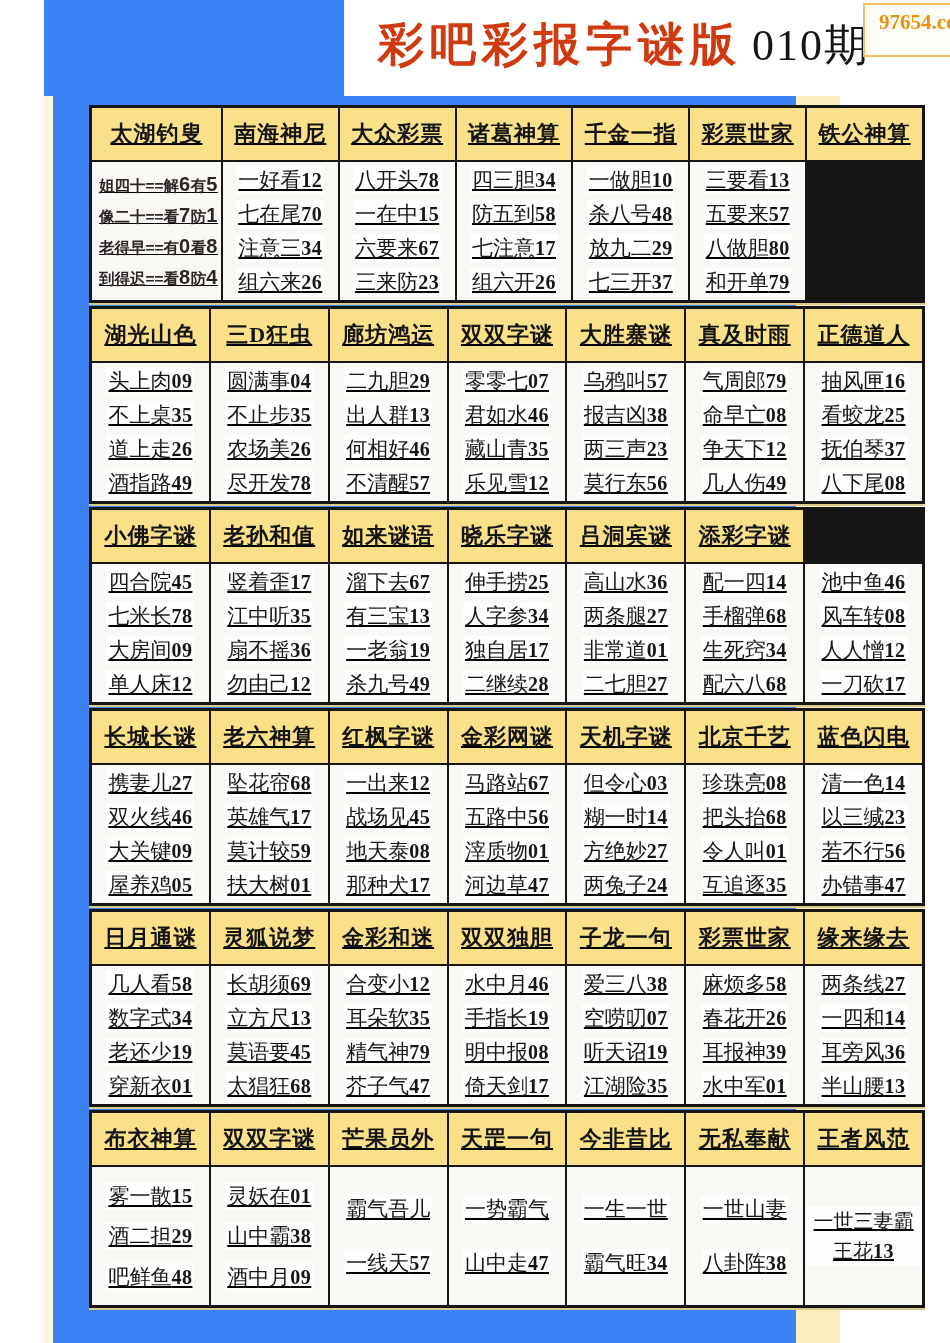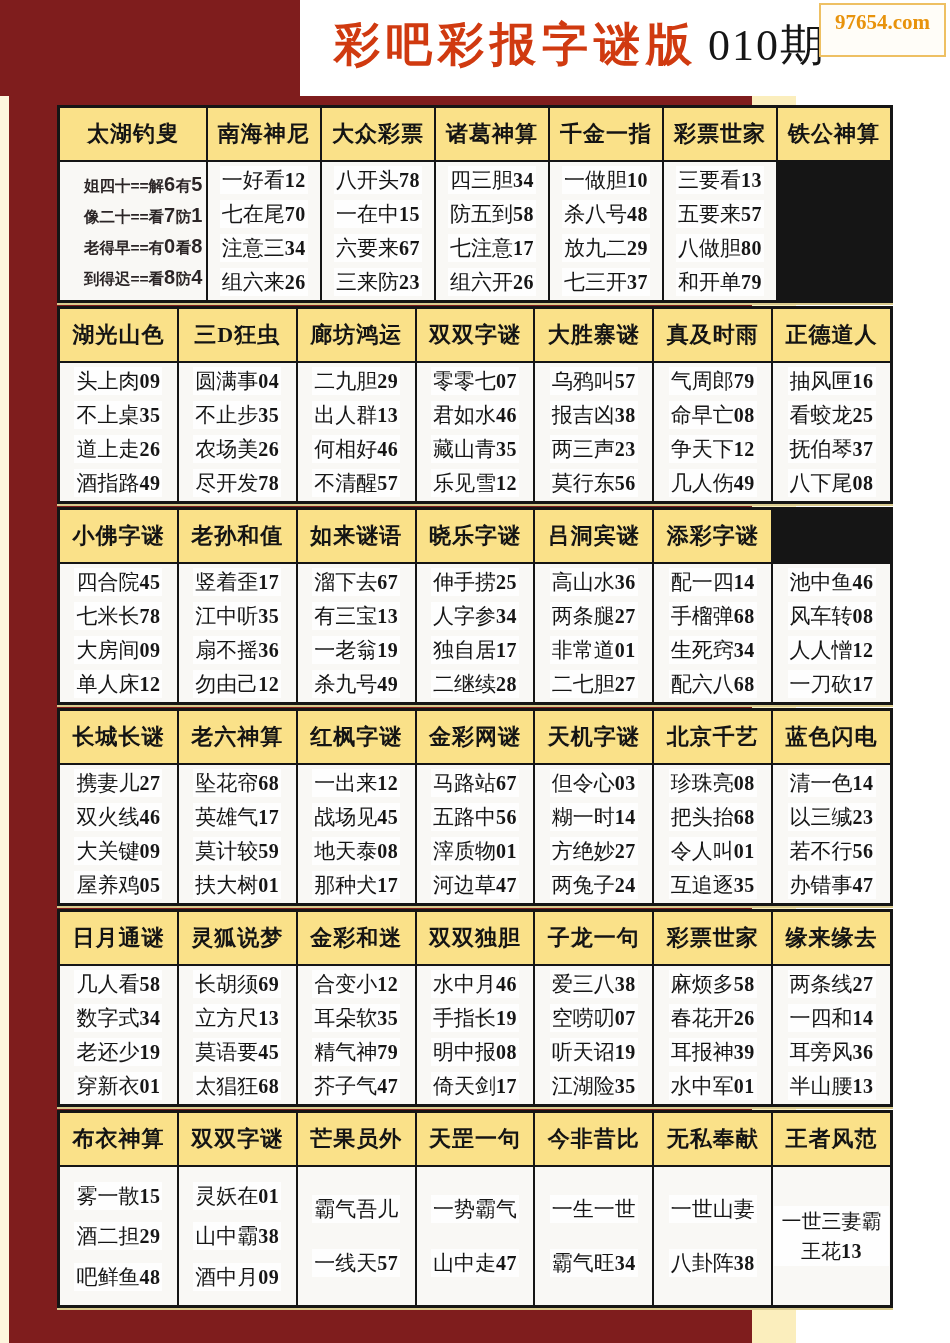--- a/index.html
+++ b/index.html
@@ -1,42 +1,42 @@
 <!DOCTYPE html>
 <html><head>
 <meta charset="utf-8">
 <style>
   html,body{margin:0;padding:0;}
   body{width:950px;height:1343px;overflow:hidden;font-family:"Liberation Serif","DejaVu Serif",serif;}
-  #page{position:relative;width:796px;height:1343px;background:#7f1d1d;}
+  #page{position:relative;width:796px;height:1343px;background:#3b82f6;margin-left:44px;}
   
   #left-strip{position:absolute;left:0;top:96px;width:9px;height:1247px;background:#fdf6dd;}
   #right-strip{position:absolute;right:0;top:96px;width:44px;height:1247px;background:#fbeebd;}
   
   #title-band{position:absolute;left:300px;top:0;width:650px;height:96px;background:#ffffff;}
   #title-row{position:absolute;left:0;top:14px;width:560px;text-align:center;white-space:nowrap;}
   #title-red{color:#d03a10;font-size:46px;font-weight:700;letter-spacing:6px;}
   #title-issue{color:#151515;font-size:44px;font-weight:400;margin-left:10px;letter-spacing:2px;}
   #watermark{position:absolute;top:3px;right:4px;border:2px solid #eec063;background:#fffdf8;
     color:#e8930c;font-family:Liberation Serif, serif;font-weight:700;
     font-size:21px;padding:5px 14px 20px 14px;}
   
-  #grid{position:absolute;left:57px;top:105px;width:836px;}
+  #grid{position:absolute;left:45px;top:105px;width:836px;text-decoration:underline;}
   .group{display:grid;grid-template-columns:repeat(7,1fr);border:3px solid #151515;background:#151515;
     grid-gap:2px;margin-bottom:3px;box-shadow:0 2px 0 #d9cb8e;}
   .hcell{grid-row:1;background:#fae189;height:52px;display:flex;align-items:center;justify-content:center;
     font-size:22px;font-weight:700;color:#141414;letter-spacing:1px;}
   .cell{grid-row:2;background:#f9f8f5;height:138px;display:flex;flex-direction:column;
     justify-content:center;align-items:center;gap:6px;font-size:21px;color:#161616;
     text-align:center;padding:2px 1px;box-sizing:border-box;}
   .cell .line{line-height:28px;white-space:nowrap;background:rgba(255,255,255,.85);padding:0 2px;}
   .cell .line b{font-size:20px;letter-spacing:0.5px;}
   .cell.wrapcell .line{white-space:normal;font-size:20px;line-height:30px;}
   .cell.sparse{justify-content:space-evenly;gap:0;}
-  .cell.hei{align-items:flex-start;padding-left:22px;gap:5px;}
+  .cell.hei{align-items:flex-start;padding-left:5px;gap:5px;}
   .cell.hei .line{font-family:"Liberation Sans","DejaVu Sans",sans-serif;font-weight:700;
     font-size:15.5px;line-height:24px;color:#2b2526;background:none;}
 </style>
 </head>
 <body>
 
 <div id="page">
   <div id="left-strip"></div>
   <div id="right-strip"></div>
 

